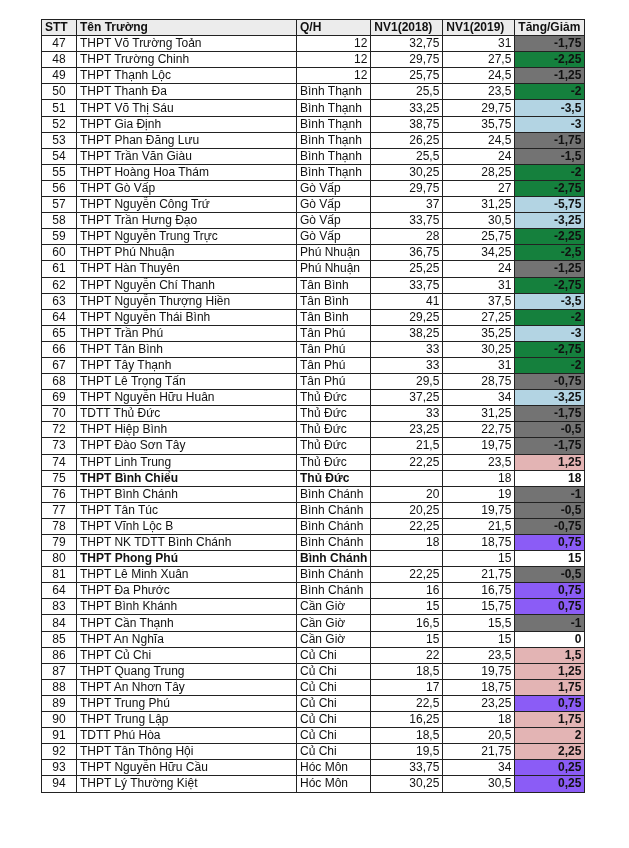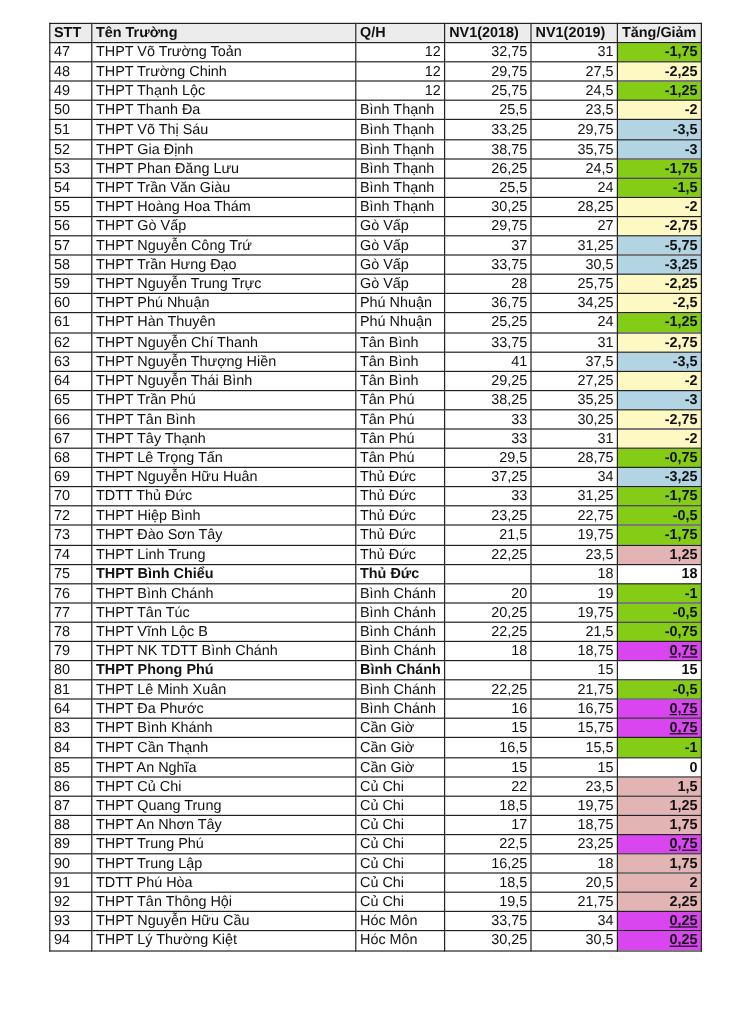--- a/index.html
+++ b/index.html
@@ -10,27 +10,27 @@
     table.sheet td, table.sheet th { border: 1px solid #222; height: 15.1px; padding: 0 3px;
                   line-height: 15px; white-space: nowrap; overflow: hidden; }
     table.sheet th { background: #ececec; font-weight: bold; text-align: left; }
     col.c-stt { width: 35px; }
     col.c-name { width: 220px; }
     col.c-qh { width: 73px; }
     col.c-v18 { width: 72px; }
     col.c-v19 { width: 72px; }
     col.c-diff { width: 70px; }
     td.num { text-align: right; }
-    td.stt { text-align: left; }
+    td.stt { text-align: center; }
     td.diff { text-align: right; font-weight: bold; }
     tr.bold td.name, tr.bold td.qh { font-weight: bold; }
     .tone-blue  { background: #b3d4e3; }
-    .tone-light { background: #84cc16; }
-    .tone-green { background: #fef9c3; }
-    .tone-peach { background: #d946ef; text-decoration: underline; }
+    .tone-light { background: #737373; }
+    .tone-green { background: #15803d; }
+    .tone-peach { background: #8b5cf6; }
     .tone-pink  { background: #e3b4b4; }
     .tone-none  { background: #ffffff; }
   </style>
 </head>
 <body>
 
 <table class="sheet">
   <colgroup>
     <col class="c-stt">
       <col class="c-name">

